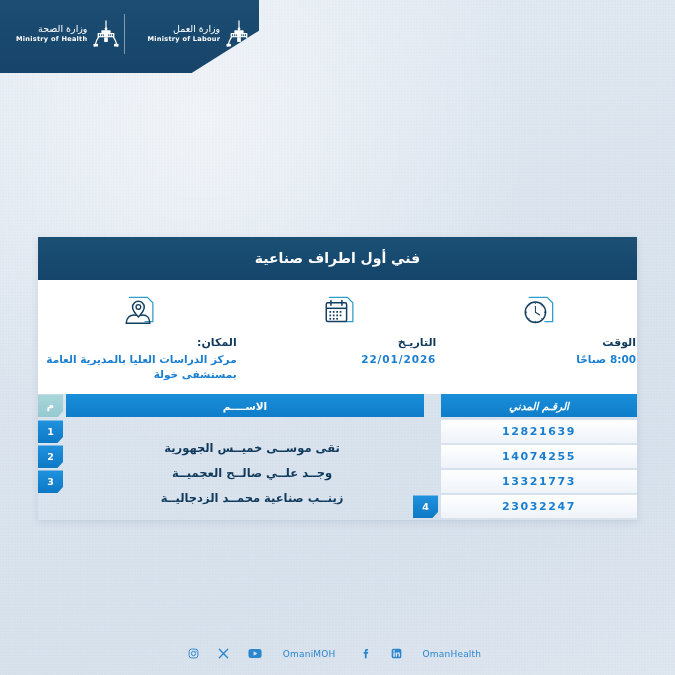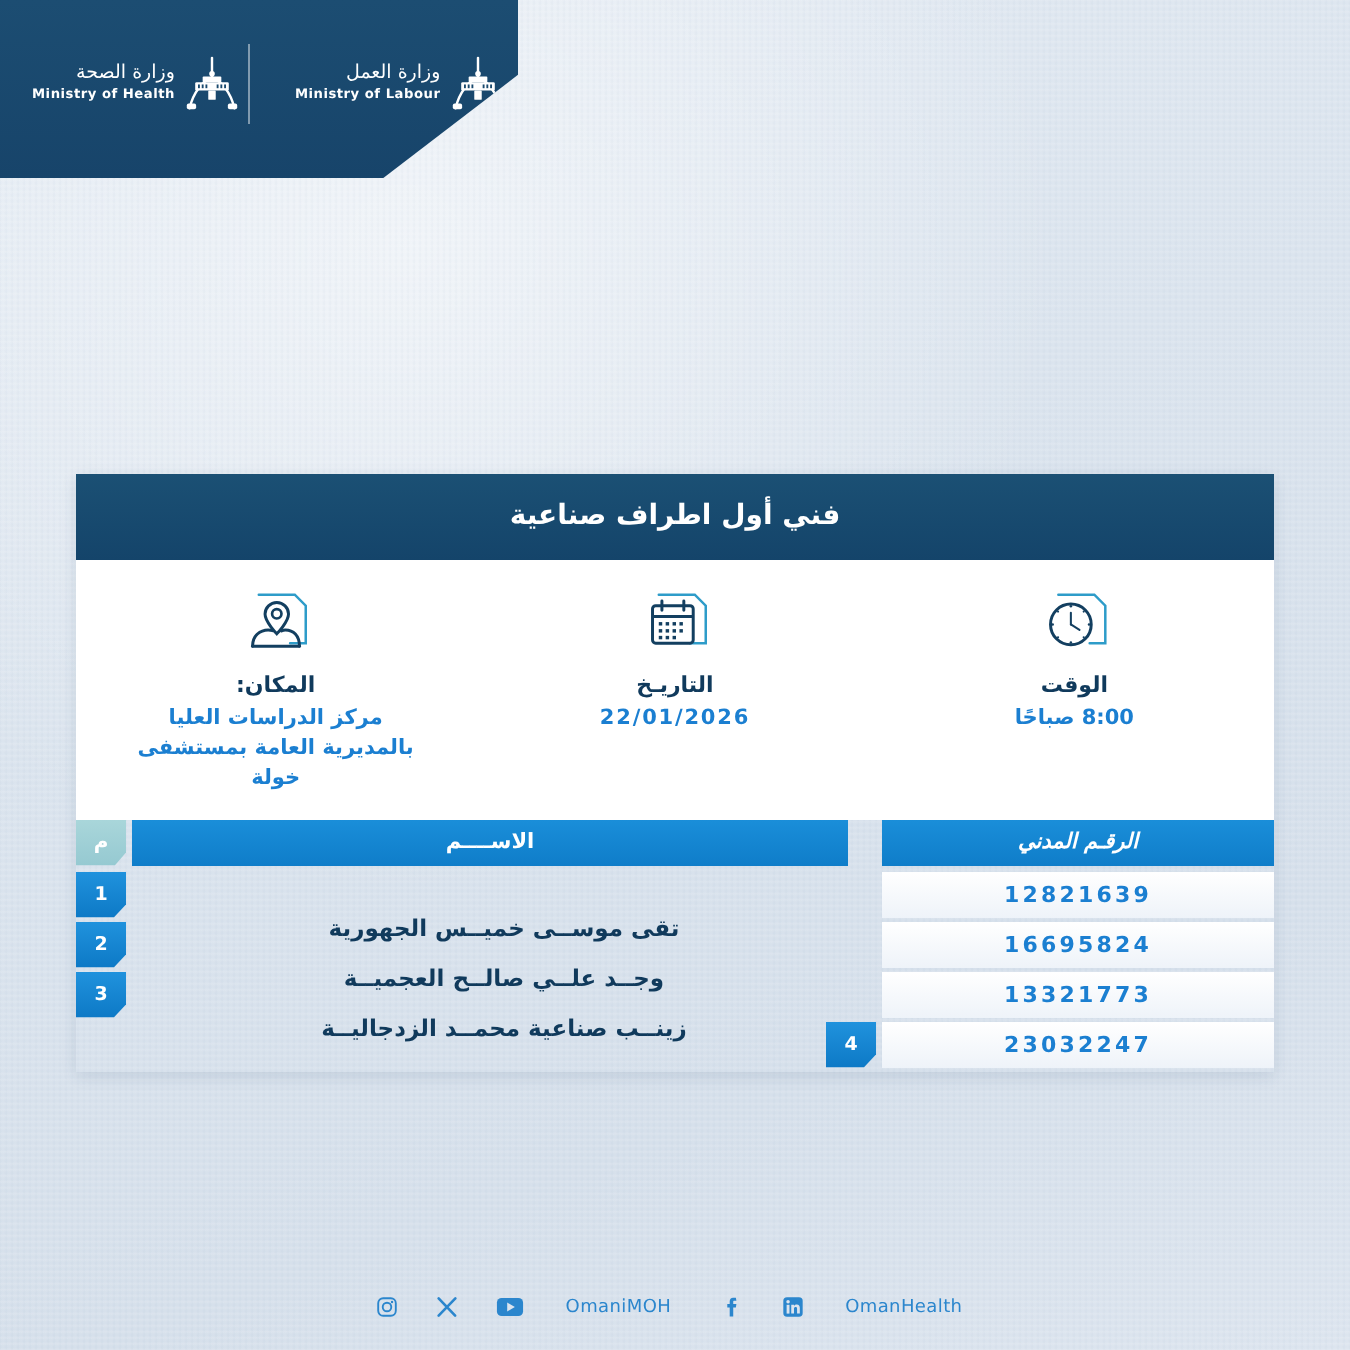--- a/index.html
+++ b/index.html
@@ -32,21 +32,21 @@
       repeating-linear-gradient(0deg, rgba(255,255,255,.30) 0px, rgba(255,255,255,0) 1px, rgba(255,255,255,0) 2px, rgba(255,255,255,.24) 3px),
       repeating-linear-gradient(90deg, rgba(140,165,195,.13) 0px, rgba(140,165,195,0) 1px, rgba(140,165,195,0) 2px, rgba(140,165,195,.10) 3px);
     pointer-events:none;
   }
 
   
   #banner {
     position: absolute;
     top: 0; left: 0;
     width: 259px;
-    height: 89px;
+    height: 73px;
     background: #1a4a6e;
     background: linear-gradient(180deg,#1c4d72 0%, #17446a 100%);
     -webkit-clip-path: polygon(0 0, 100% 0, 100% 42%, 74% 100%, 0 100%);
     clip-path: polygon(0 0, 100% 0, 100% 42%, 74% 100%, 0 100%);
     display: flex;
     align-items: center;
     direction: ltr;
     z-index: 3;
   }
   .ministry {
@@ -107,22 +107,22 @@
 
   
   #info {
     background: #ffffff;
     display: flex;
     align-items: flex-start;
     padding: 14px 0 12px 0;
   }
   .info-cell {
     flex: 1 1 0;
-    text-align: center;
-    padding: 0 24px;
+    text-align: right;
+    padding: 0 1px;
   }
   .info-icon {
     height: 38px;
     margin-bottom: 4px;
     display: flex;
     align-items: center;
     justify-content: center;
   }
   .info-label {
     display: block;
@@ -398,21 +398,21 @@
       <div class="th th-num">م</div>
     </div>
 
     <div class="trow">
       <div class="td-id">12821639</div>
       <div class="td-name">تقى موســى خميــس الجهورية</div>
       <div class="td-num">1</div>
     </div>
 
     <div class="trow">
-      <div class="td-id">16695824</div>
+      <div class="td-id">14074255</div>
       <div class="td-name">وجــد علــي صالــح  العجميــة</div>
       <div class="td-num">2</div>
     </div>
 
     <div class="trow">
       <div class="td-id">13321773</div>
       <div class="td-name">زينــب صناعية محمــد الزدجاليــة</div>
       <div class="td-num">3</div>
     </div>
 

